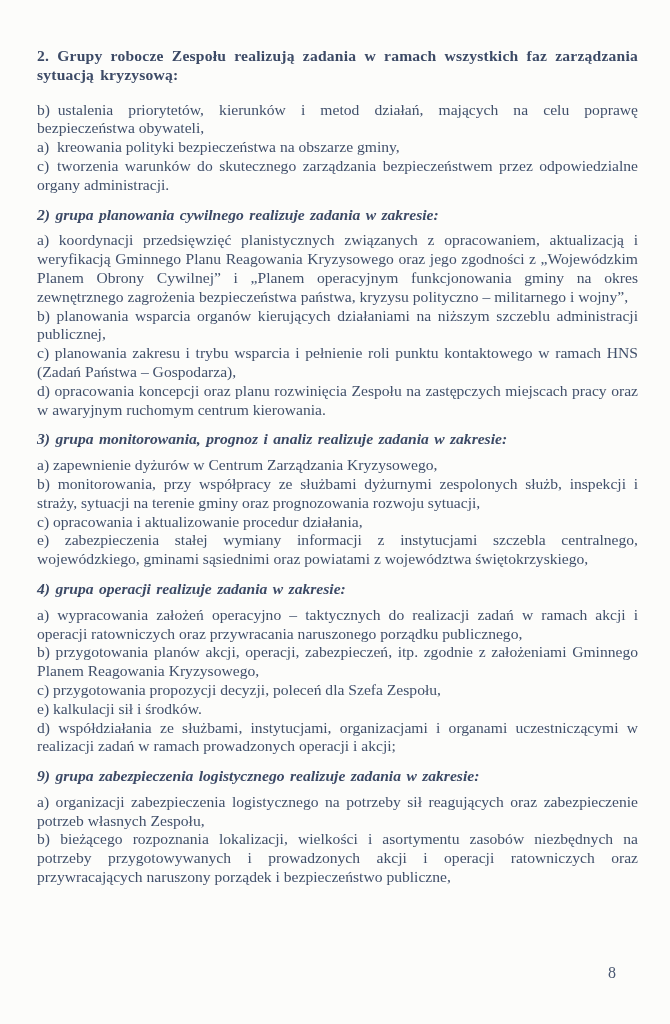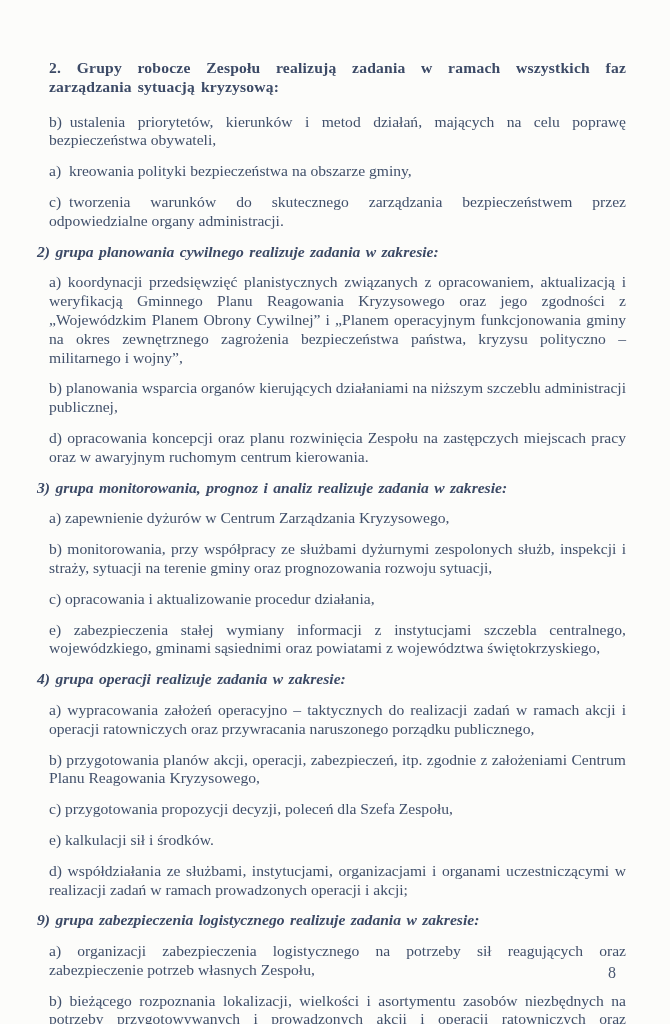--- a/index.html
+++ b/index.html
@@ -20,21 +20,21 @@
     color: #41506b;
   }
   .content {
     position: absolute;
     left: 37px;
     top: 47px;
     width: 601px;
     font-size: 15.6px;
     line-height: 18.8px;
   }
-  p { margin: 12px; }
+  p { margin: 0; }
   .intro {
     font-weight: bold;
     text-align: justify;
     letter-spacing: 0.2px;
     word-spacing: 2px;
     color: #3c4a66;
     margin-bottom: 16px;
   }
   .group-heading {
     font-weight: bold;
@@ -66,35 +66,36 @@
     <section class="group">
       <p class="item">b) ustalenia priorytetów, kierunków i metod działań, mających na celu poprawę bezpieczeństwa obywateli,</p>
       <p class="item">a) kreowania polityki bezpieczeństwa na obszarze gminy,</p>
       <p class="item">c) tworzenia warunków do skutecznego zarządzania bezpieczeństwem przez odpowiedzialne organy administracji.</p>
     </section>
 
     <section class="group">
       <p class="group-heading">2) grupa planowania cywilnego realizuje zadania w zakresie:</p>
       <p class="item">a) koordynacji przedsięwzięć planistycznych związanych z opracowaniem, aktualizacją i weryfikacją Gminnego Planu Reagowania Kryzysowego oraz jego zgodności z „Wojewódzkim Planem Obrony Cywilnej” i „Planem operacyjnym funkcjonowania gminy na okres zewnętrznego zagrożenia bezpieczeństwa państwa, kryzysu polityczno – militarnego i wojny”,</p>
       <p class="item">b) planowania wsparcia organów kierujących działaniami na niższym szczeblu administracji publicznej,</p>
+      <p class="item">c) planowania zakresu i trybu wsparcia i pełnienie roli punktu kontaktowego w ramach HNS (Zadań Państwa – Gospodarza),</p>
       <p class="item">d) opracowania koncepcji oraz planu rozwinięcia Zespołu na zastępczych miejscach pracy oraz w awaryjnym ruchomym centrum kierowania.</p>
     </section>
 
     <section class="group">
       <p class="group-heading">3) grupa monitorowania, prognoz i analiz realizuje zadania w zakresie:</p>
       <p class="item">a) zapewnienie dyżurów w Centrum Zarządzania Kryzysowego,</p>
       <p class="item">b) monitorowania, przy współpracy ze służbami dyżurnymi zespolonych służb, inspekcji i straży, sytuacji na terenie gminy oraz prognozowania rozwoju sytuacji,</p>
       <p class="item">c) opracowania i aktualizowanie procedur działania,</p>
       <p class="item">e) zabezpieczenia stałej wymiany informacji z instytucjami szczebla centralnego, wojewódzkiego, gminami sąsiednimi oraz powiatami z województwa świętokrzyskiego,</p>
     </section>
 
     <section class="group">
       <p class="group-heading">4) grupa operacji realizuje zadania w zakresie:</p>
       <p class="item">a) wypracowania założeń operacyjno – taktycznych do realizacji zadań w ramach akcji i operacji ratowniczych oraz przywracania naruszonego porządku publicznego,</p>
-      <p class="item">b) przygotowania planów akcji, operacji, zabezpieczeń, itp. zgodnie z założeniami Centrum Planu Reagowania Kryzysowego,</p>
+      <p class="item">b) przygotowania planów akcji, operacji, zabezpieczeń, itp. zgodnie z założeniami Gminnego Planem Reagowania Kryzysowego,</p>
       <p class="item">c) przygotowania propozycji decyzji, poleceń dla Szefa Zespołu,</p>
       <p class="item">e) kalkulacji sił i środków.</p>
       <p class="item">d) współdziałania ze służbami, instytucjami, organizacjami i organami uczestniczącymi w realizacji zadań w ramach prowadzonych operacji i akcji;</p>
     </section>
 
     <section class="group">
       <p class="group-heading">9) grupa zabezpieczenia logistycznego realizuje zadania w zakresie:</p>
       <p class="item">a) organizacji zabezpieczenia logistycznego na potrzeby sił reagujących oraz zabezpieczenie potrzeb własnych Zespołu,</p>
       <p class="item">b) bieżącego rozpoznania lokalizacji, wielkości i asortymentu zasobów niezbędnych na potrzeby przygotowywanych i prowadzonych akcji i operacji ratowniczych oraz przywracających naruszony porządek i bezpieczeństwo publiczne,</p>
     </section>

